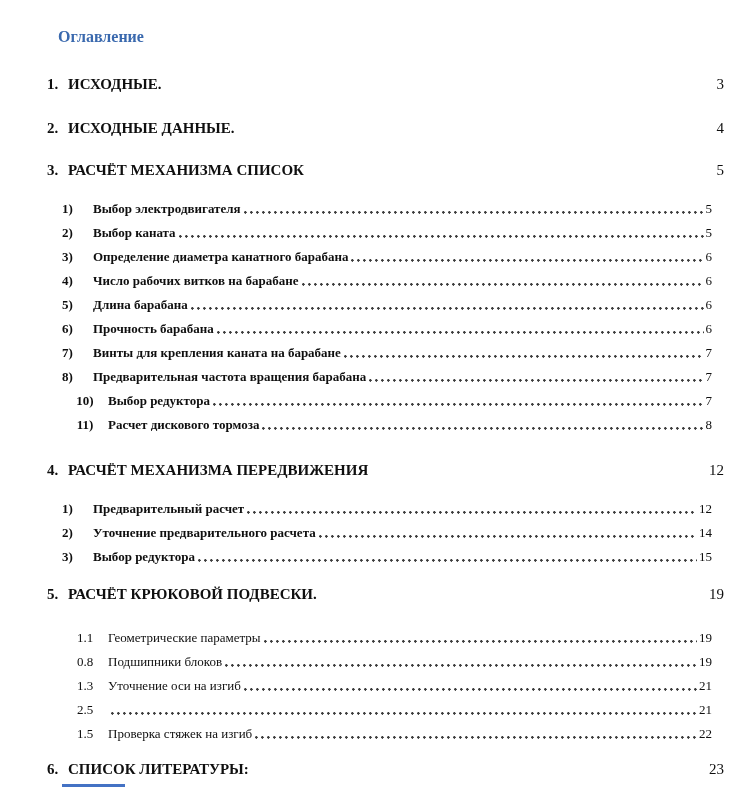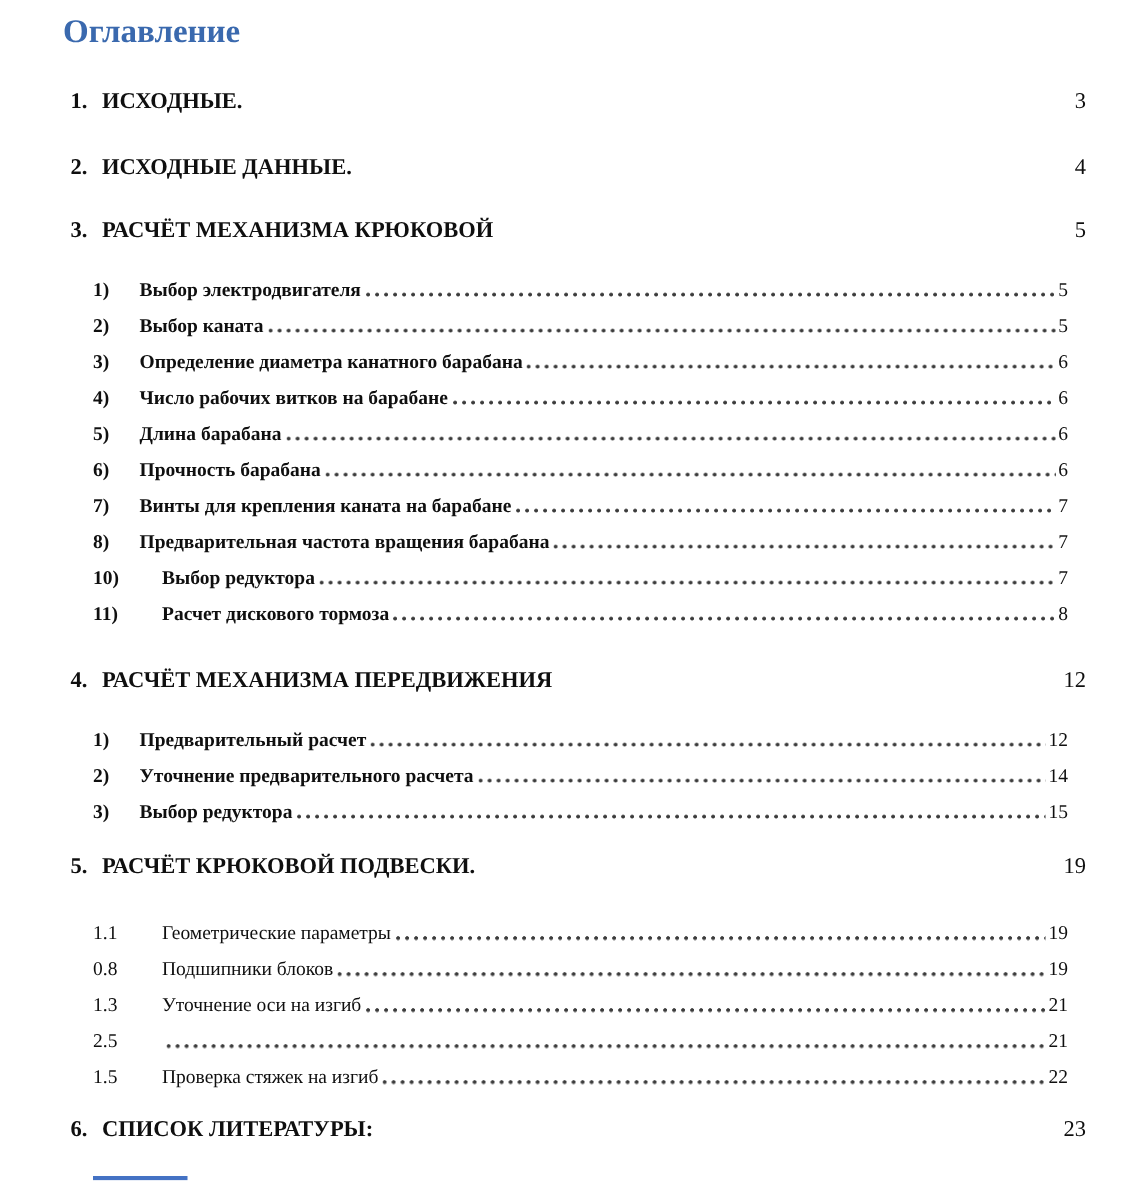--- a/index.html
+++ b/index.html
@@ -6,23 +6,23 @@
   .page {
     position: relative;
     width: 756px;
     height: 787px;
     background: #ffffff;
     font-family: "Liberation Serif", "DejaVu Serif", serif;
     color: #0f0f0f;
     overflow: hidden;
   }
   .toc-title {
-    margin: 0;
+    margin: 16px;
     padding: 10px 0 0 42px;
-    font-size: 22px;
+    font-size: 16px;
     line-height: 21px;
     font-weight: bold;
     color: #3a69ae;
   }
   .section-row {
     display: flex;
     align-items: baseline;
     margin-left: 47px;
     margin-right: 32px;
     font-size: 15px;
@@ -42,21 +42,21 @@
   .sublist.tall { margin-top: 26px; }
   .sub-row {
     display: flex;
     align-items: baseline;
     font-size: 13px;
     line-height: 17px;
     margin-bottom: 7px;
   }
   .sub-row.bold .num, .sub-row.bold .label { font-weight: bold; }
   .sub-row .num { flex: 0 0 31px; }
-  .sub-row.wide .num { flex: 0 0 46px; }
+  .sub-row.wide .num { flex: 0 0 46px; text-align: center; }
   .sub-row .label { white-space: nowrap; }
   .leader {
     flex: 1 1 auto;
     align-self: stretch;
     margin: 0 2px 0 3px;
     background-image: radial-gradient(circle at 1.4px 1.4px, #3c3c3c 1.05px, rgba(0,0,0,0) 1.5px);
     background-size: 6px 3px;
     background-repeat: repeat-x;
     background-position: left calc(100% - 3px);
   }
@@ -86,21 +86,21 @@
 
   <div class="section-row mt-s2">
     <span class="num">2.</span>
     <span class="label">ИСХОДНЫЕ ДАННЫЕ.</span>
     <span class="gap"></span>
     <span class="page-num">4</span>
   </div>
 
   <div class="section-row mt-s3">
     <span class="num">3.</span>
-    <span class="label">РАСЧЁТ МЕХАНИЗМА КРЮКОВОЙ</span>
+    <span class="label">РАСЧЁТ МЕХАНИЗМА СПИСОК</span>
     <span class="gap"></span>
     <span class="page-num">5</span>
   </div>
 
   <div class="sublist">
     <div class="sub-row bold">
       <span class="num">1)</span>
       <span class="label">Выбор электродвигателя</span>
       <span class="leader"></span>
       <span class="page-num">5</span>

